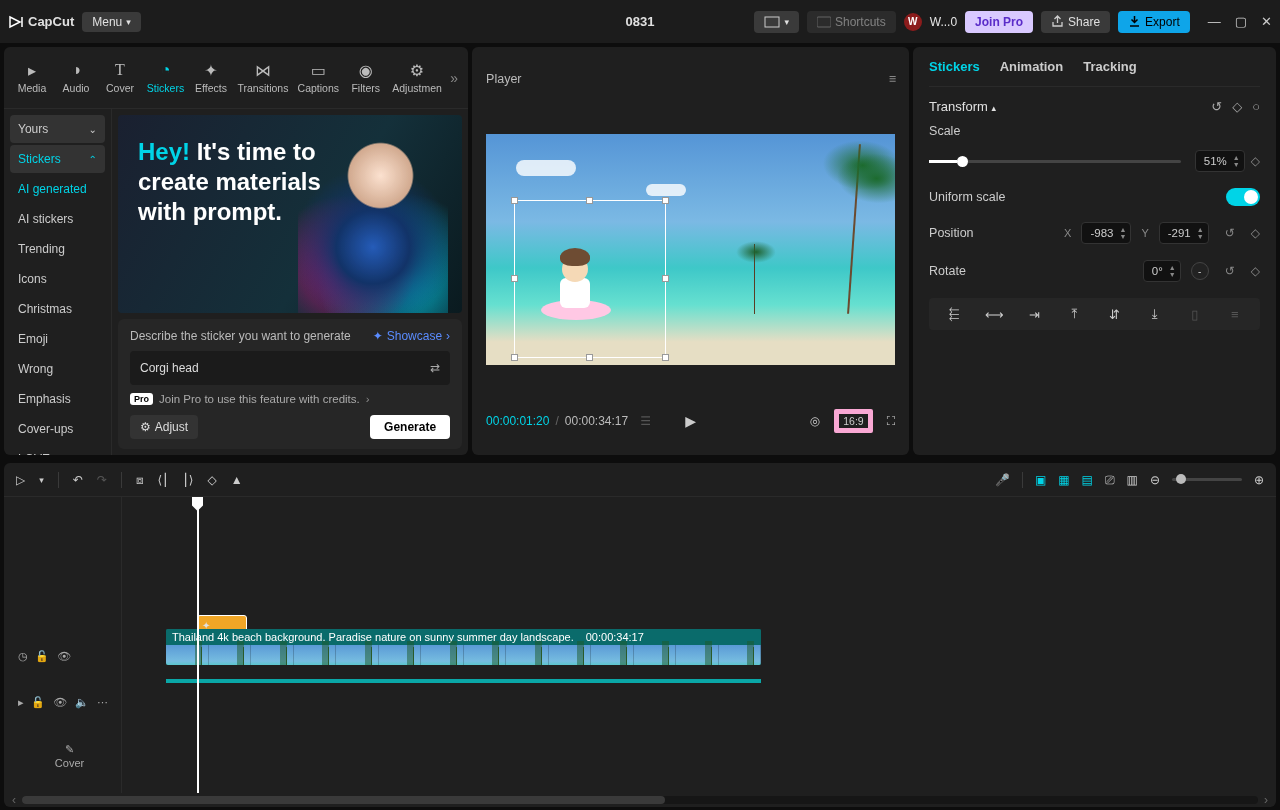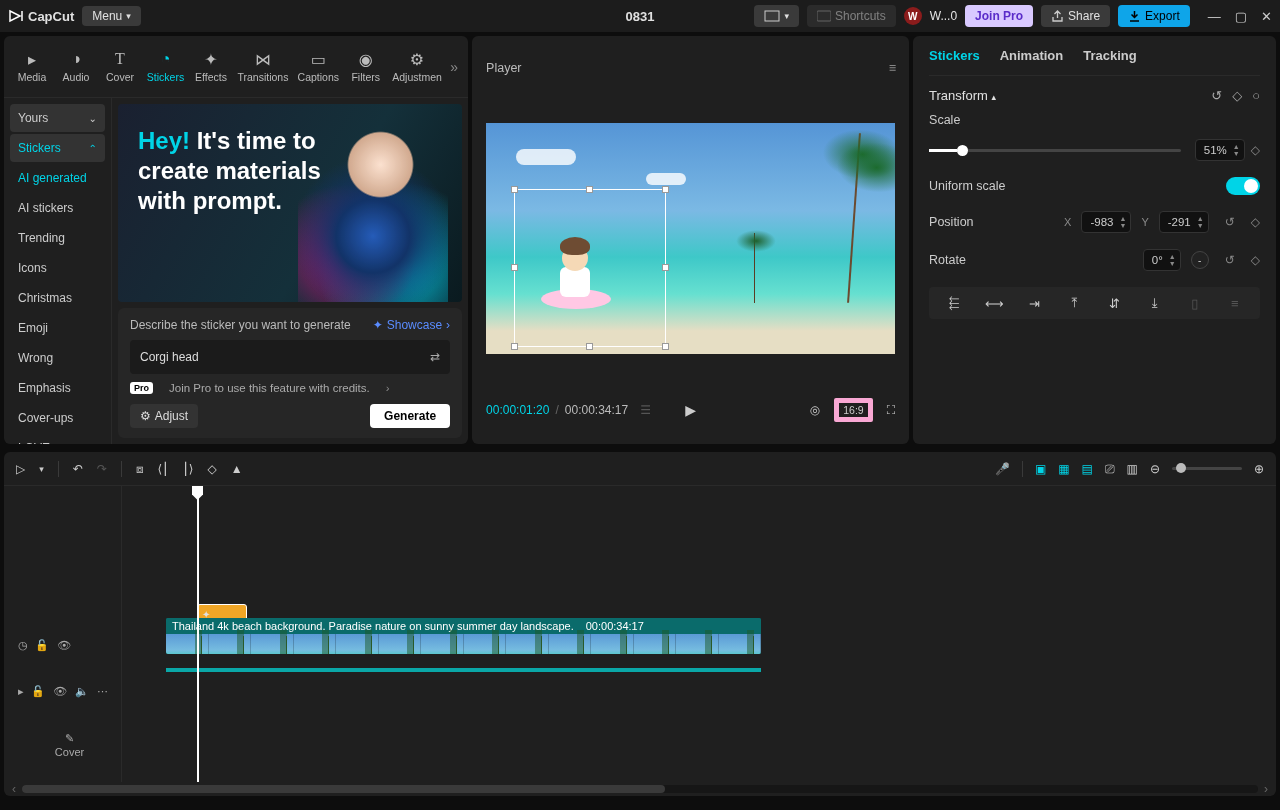--- a/index.html
+++ b/index.html
@@ -1,17 +1,17 @@
 <!DOCTYPE html>
 <html><head>
 <meta charset="utf-8">
 <style>
 * { margin:0; padding:0; box-sizing:border-box; font-family:"Segoe UI",Arial,sans-serif; }
 body { background:#0d0d0d; color:#e0e0e0; width:1280px; height:810px; overflow:hidden; font-size:12px; }
-.titlebar { height:32px; background:#1c1c1c; display:flex; align-items:center; padding:0 8px; gap:8px; }
+.titlebar { height:43px; background:#1c1c1c; display:flex; align-items:center; padding:0 8px; gap:8px; }
 .logo { display:flex; align-items:center; gap:4px; font-weight:600; font-size:13px; }
 .menu-btn { background:#3a3a3a; border:none; color:#e0e0e0; padding:3px 10px; border-radius:4px; font-size:12px; display:flex; align-items:center; gap:4px; cursor:pointer; }
 .project-title { position:absolute; left:50%; transform:translateX(-50%); font-weight:600; font-size:13px; }
 .titlebar-right { margin-left:auto; display:flex; align-items:center; gap:8px; }
 .tb-btn { background:#3a3a3a; border:none; color:#e0e0e0; padding:4px 10px; border-radius:4px; font-size:12px; display:flex; align-items:center; gap:4px; cursor:pointer; height:22px; }
 .tb-btn.disabled { opacity:.5; }
 .joinpro { background:#d9c9ff; color:#5a2cc9; font-weight:600; }
 .export-btn { background:#0ea5e9; color:#000; font-weight:400; }
 .w-controls { display:flex; gap:14px; margin-left:10px; color:#ccc; }
 .w-controls span { cursor:pointer; font-size:13px; }
@@ -40,21 +40,21 @@
   radial-gradient(circle at 55% 26%, #f0d8c8 0%, #caa68e 18%, transparent 19%),
   radial-gradient(circle at 50% 60%, #2d5fb3 0%, #1c3a6a 25%, transparent 55%),
   radial-gradient(circle at 30% 70%, #b02079 0%, transparent 40%),
   radial-gradient(circle at 70% 75%, #0fb0c9 0%, transparent 45%);
   filter:contrast(110%); border-radius:8px; }
 
 .prompt-card { margin:0 6px 6px 6px; background:#262626; border-radius:6px; padding:10px 12px; }
 .prompt-head { display:flex; align-items:center; justify-content:space-between; font-size:12px; color:#bbb; margin-bottom:8px; }
 .showcase { color:#5a8cff; display:flex; align-items:center; gap:4px; cursor:pointer; }
 .prompt-input { background:#1b1b1b; border-radius:4px; padding:10px; display:flex; align-items:center; justify-content:space-between; color:#ddd; margin-bottom:8px; }
-.pro-line { font-size:11.5px; color:#aaa; display:flex; align-items:center; gap:16px; margin-bottom:10px; }
+.pro-line { font-size:11.5px; color:#aaa; display:flex; align-items:center; gap:6px; margin-bottom:10px; }
 .pro-badge { background:#fff; color:#000; border-radius:3px; font-size:9px; font-weight:700; padding:1px 4px; }
 .prompt-actions { display:flex; align-items:center; justify-content:space-between; }
 .adjust-btn { background:#333; border:none; color:#ddd; padding:5px 10px; border-radius:4px; font-size:12px; display:flex; gap:4px; cursor:pointer; }
 .gen-btn { background:#fff; color:#000; border:none; padding:5px 14px; border-radius:4px; font-weight:600; font-size:12px; cursor:pointer; }
 
 .panel-player { flex:1; background:#1f1f1f; border-radius:6px; display:flex; flex-direction:column; padding:12px 14px; }
 .player-head { height:40px; display:flex; align-items:center; justify-content:space-between; color:#bbb; font-size:12.5px; }
 .burger { color:#888; cursor:pointer; letter-spacing:-1px; }
 .preview-wrap { flex:1; display:flex; align-items:center; justify-content:center; position:relative; }
 .preview { width:409px; height:231px; background:linear-gradient(to bottom,#5595d6 0%, #7bb9e4 38%, #3ec8c8 58%, #66e0d0 74%, #e6dec4 90%); position:relative; overflow:hidden; }

